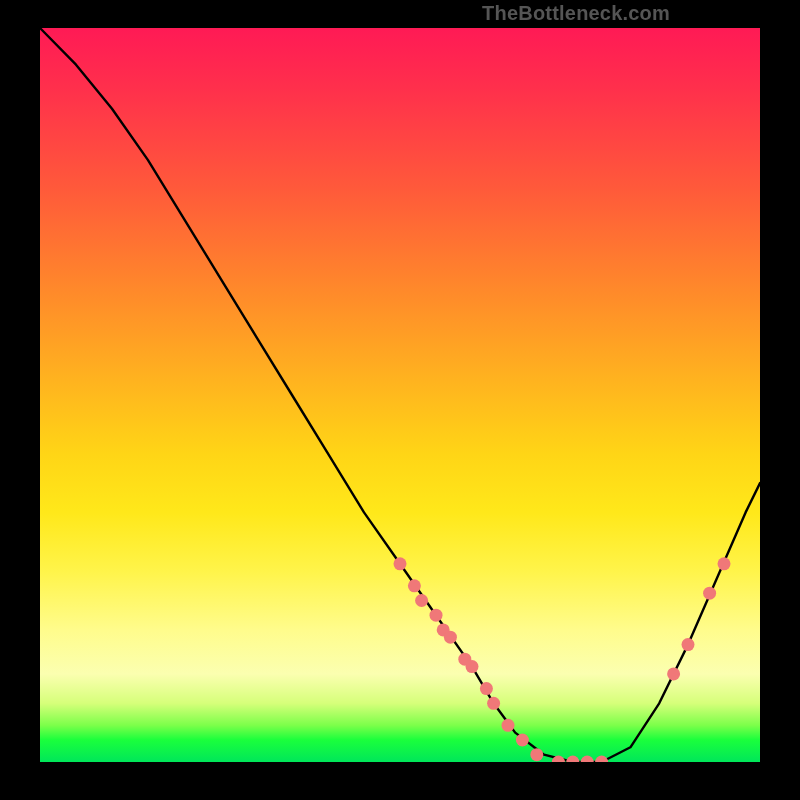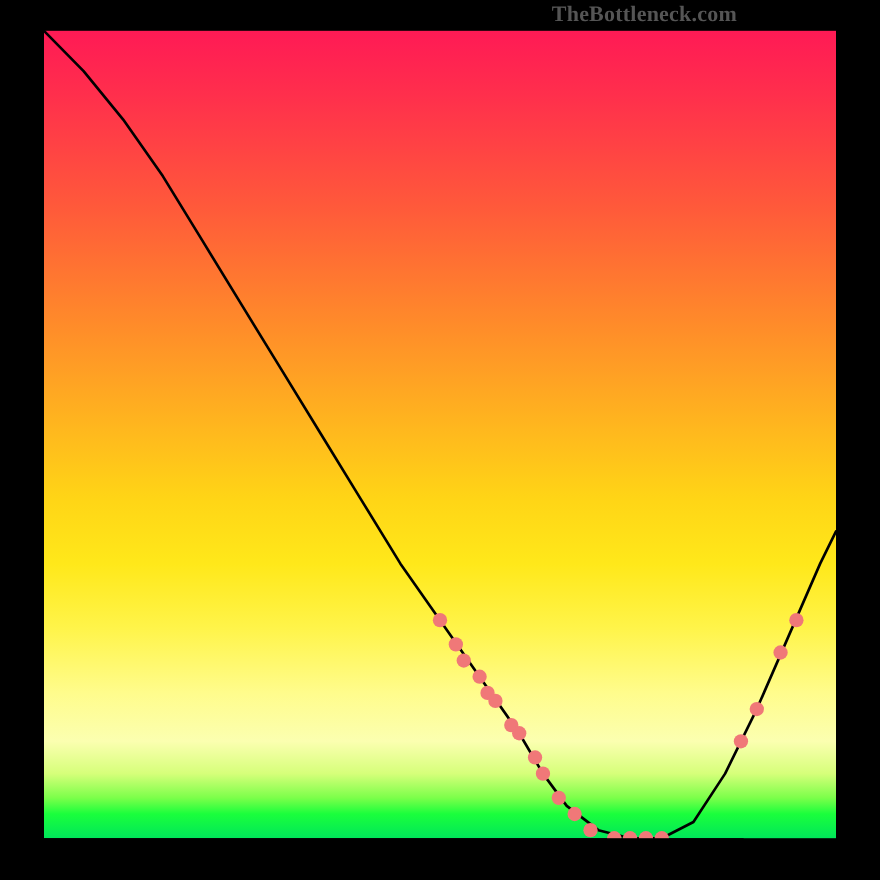--- a/index.html
+++ b/index.html
@@ -9,21 +9,20 @@
     height: 800px;
     background: #000;
     overflow: hidden;
     font-family: Arial, Helvetica, sans-serif;
   }
   .frame {
     position: relative;
     width: 676px;
     height: 800px;
     background: #000;
-    font-family: Liberation Serif, serif;
   }
   .attribution {
     position: absolute;
     top: 2px;
     right: 6px;
     color: #555;
     font-size: 20px;
     font-weight: 600;
     letter-spacing: 0.2px;
   }

